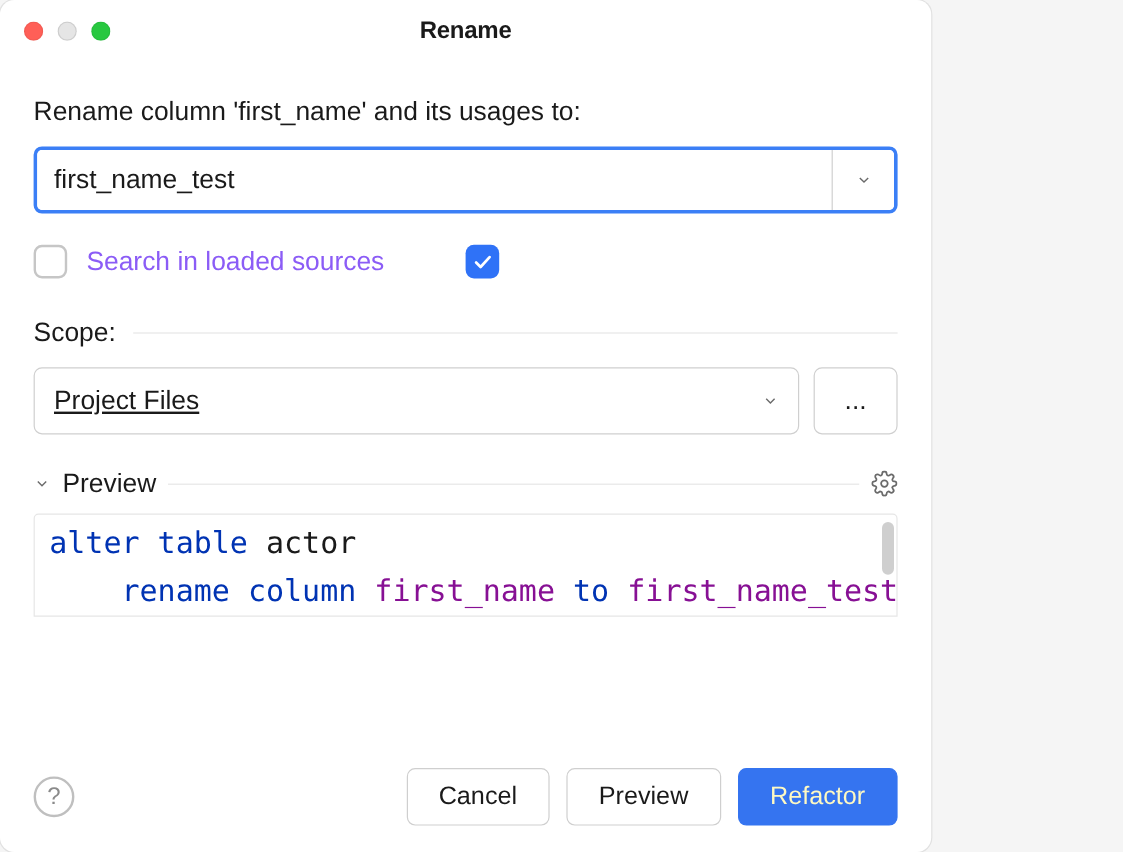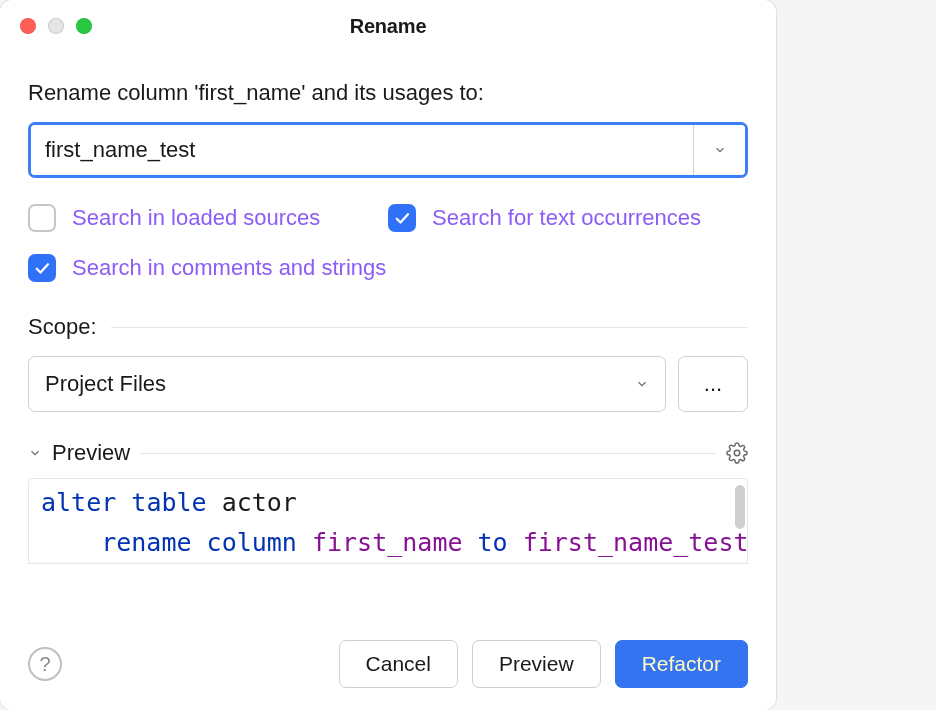--- a/index.html
+++ b/index.html
@@ -140,20 +140,21 @@
       border: 1px solid #cfcfcf;
       border-radius: 7px;
       display: flex;
       align-items: center;
       padding: 0 16px;
       font-size: 22px;
       color: #1a1a1a;
       background: #fff;
       cursor: pointer;
       justify-content: space-between;
+      text-decoration: underline;
     }
     .more-btn {
       width: 70px;
       height: 56px;
       border: 1px solid #cfcfcf;
       border-radius: 7px;
       background: #fff;
       display: flex;
       align-items: center;
       justify-content: center;
@@ -268,29 +269,20 @@
       <div class="checkrow">
         <span class="chk chk-off"></span>
         <span class="chk-label">Search in loaded sources</span>
       </div>
       <div class="checkrow">
         <span class="chk chk-on">
             <svg viewBox="0 0 24 24">
               <polyline points="5 13 10 18 20 7"></polyline>
             </svg>
           </span>
-        <span class="chk-label">Search for text occurrences</span>
-      </div>
-      <div class="checkrow opts-row2">
-        <span class="chk chk-on">
-            <svg viewBox="0 0 24 24">
-              <polyline points="5 13 10 18 20 7"></polyline>
-            </svg>
-          </span>
-        <span class="chk-label">Search in comments and strings</span>
       </div>
     </div>
 
     <div class="section-label">
       <span>Scope:</span>
       <span class="hr"></span>
     </div>
 
     <div class="scope-row">
       <div class="scope-select">

